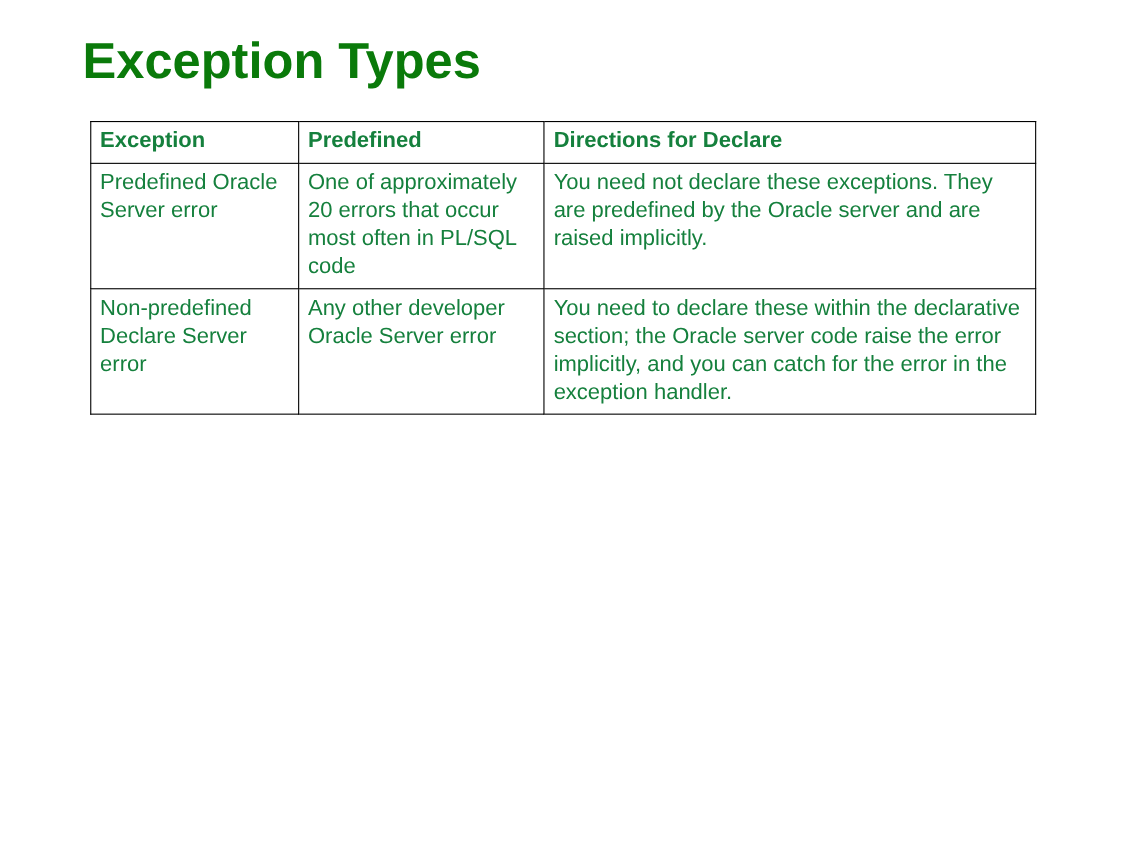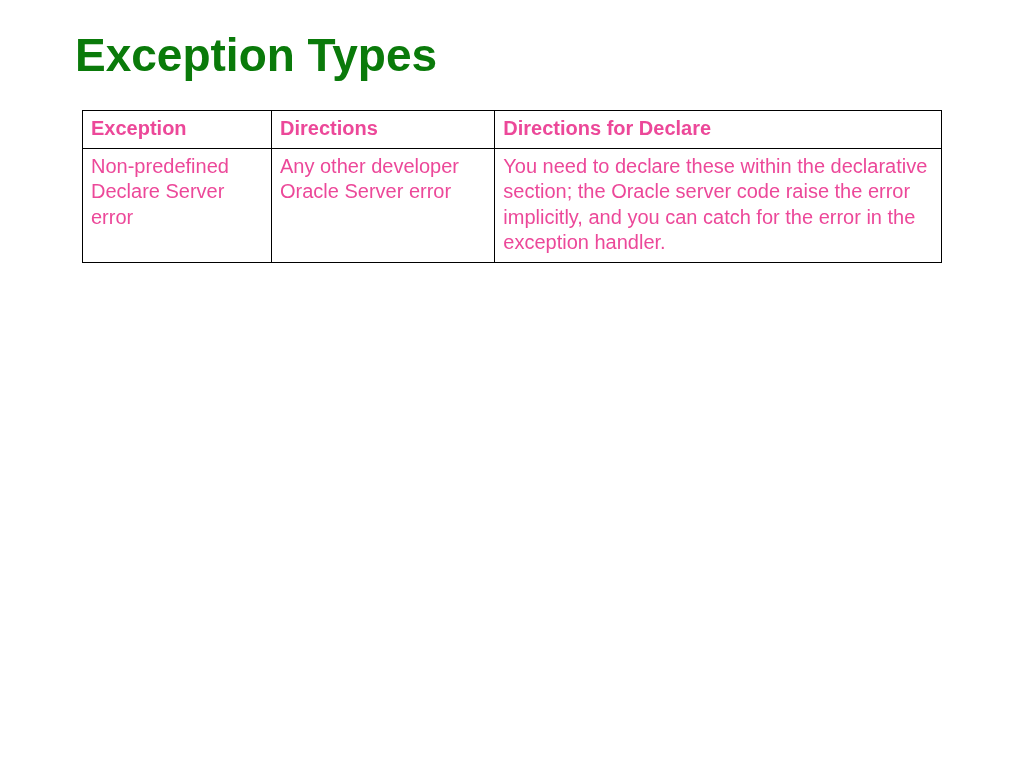--- a/index.html
+++ b/index.html
@@ -28,21 +28,21 @@
   col.col-a { width: 22%; }
   col.col-b { width: 26%; }
   col.col-c { width: 52%; }
   th, td {
     border: 1px solid #000;
     padding: 5px 8px 6px 8px;
     text-align: left;
     vertical-align: top;
     font-size: 20px;
     line-height: 1.28;
-    color: #ec4899;
+    color: #15803d;
     font-weight: normal;
   }
   th {
     font-weight: bold;
   }
 </style>
 </head>
 <body>
 
 <h1 class="title">Exception Types</h1>
@@ -50,25 +50,30 @@
 <div class="table-wrap">
   <table>
     <colgroup>
       <col class="col-a">
         <col class="col-b">
         <col class="col-c">
     </colgroup>
     <thead>
       <tr>
         <th>Exception</th>
-        <th>Directions</th>
+        <th>Predefined</th>
         <th>Directions for Declare</th>
       </tr>
     </thead>
     <tbody>
+      <tr>
+        <td>Predefined Oracle Server error</td>
+        <td>One of approximately 20 errors that occur most often in PL/SQL code</td>
+        <td>You need not declare these exceptions. They are predefined by the Oracle server and are raised implicitly.</td>
+      </tr>
       <tr>
         <td>Non-predefined Declare Server error</td>
         <td>Any other developer Oracle Server error</td>
         <td>You need to declare these within the declarative section; the Oracle server code raise the error implicitly, and you can catch for the error in the exception handler.</td>
       </tr>
     </tbody>
   </table>
 </div>
 
 </body></html>

